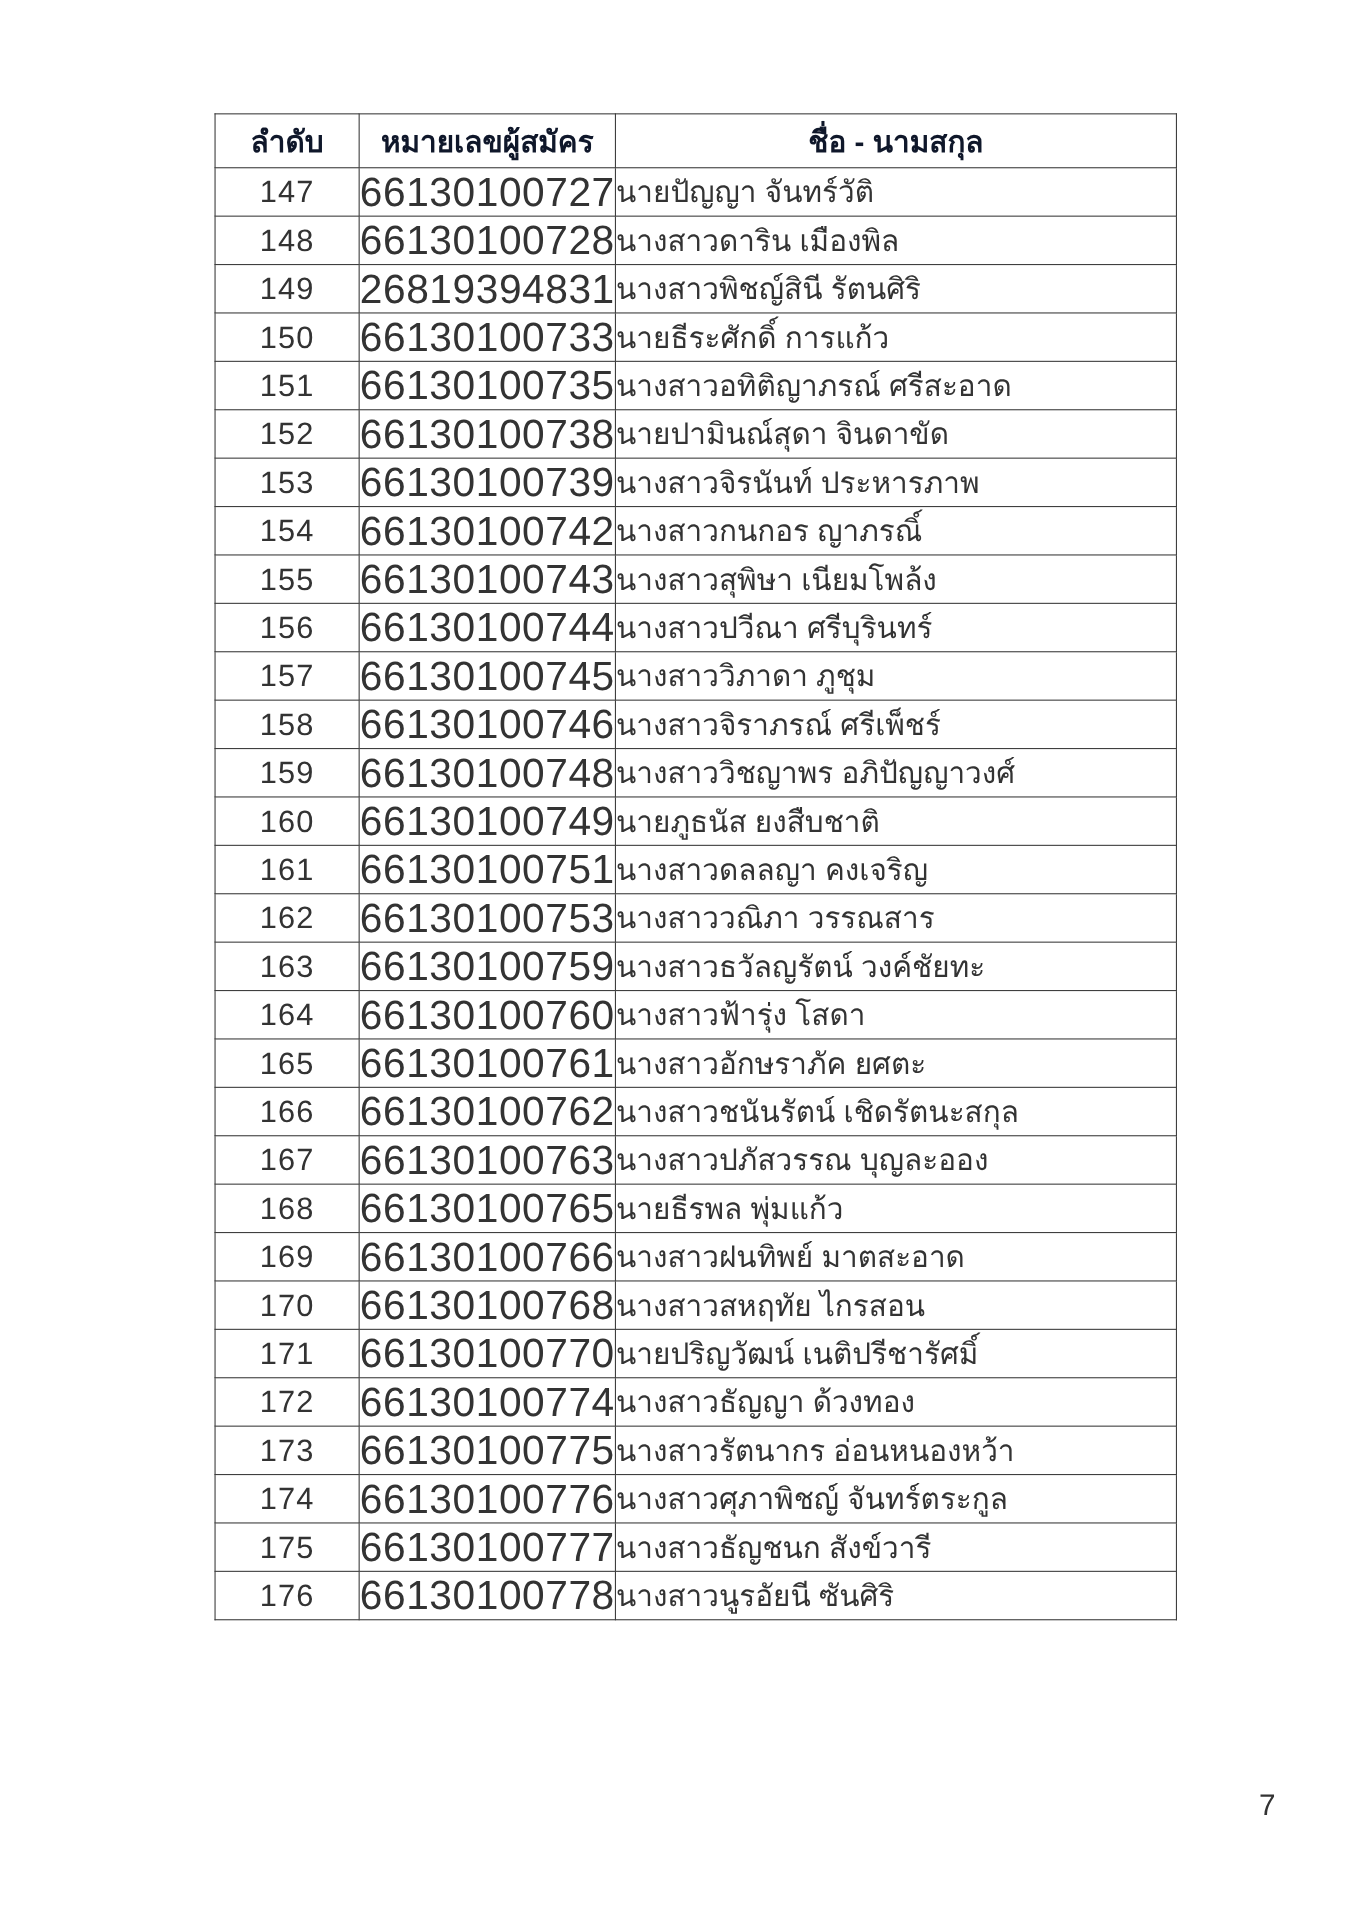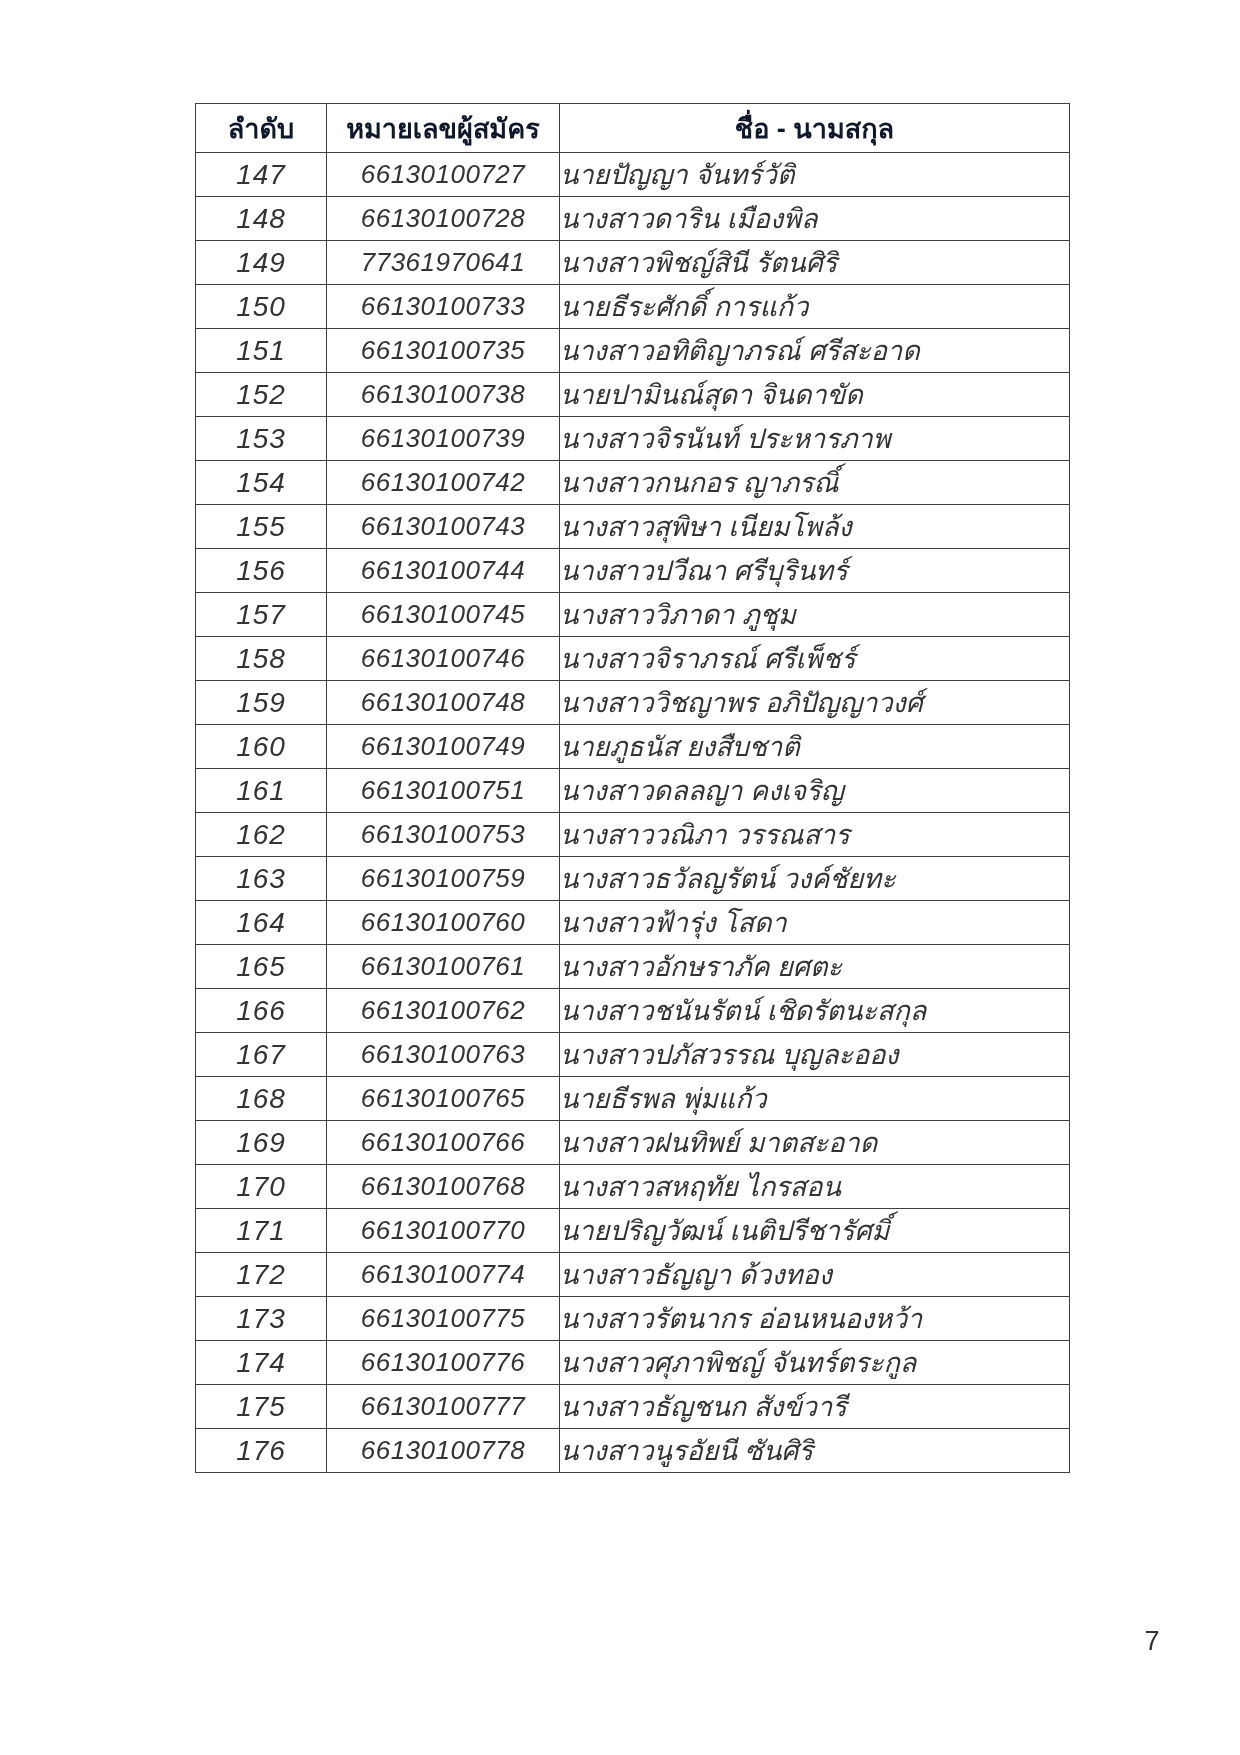--- a/index.html
+++ b/index.html
@@ -28,37 +28,36 @@
     padding: 0;
     vertical-align: middle;
     overflow: hidden;
     white-space: nowrap;
   }
   .doc-table thead tr {
     height: 49px;
   }
   .doc-table tbody tr {
     height: 36px;
-    font-style: italic;
   }
   .col-order  { width: 130px; text-align: center; }
   .col-number { width: 232px; text-align: center; }
   .col-name   { width: 509px; text-align: left; padding-left: 14px; }
   .doc-table th {
     font-size: 27px;
     font-weight: bold;
     color: #0f172a;
     text-align: center;
   }
   .doc-table td {
     font-weight: normal;
     color: #333333;
   }
   td.col-order  { font-size: 28px; letter-spacing: 1px; }
-  td.col-number { font-size: 26px; letter-spacing: 0.5px; }
+  td.col-number { font-size: 37px; letter-spacing: 0.5px; }
   td.col-name   { font-size: 27px; }
   .page-number {
     position: absolute;
     left: 1128px;
     top: 1626px;
     width: 48px;
     text-align: center;
     font-size: 27px;
     color: #333333;
   }
@@ -82,21 +81,21 @@
           <td class="col-number">66130100727</td>
           <td class="col-name">นายปัญญา จันทร์วัติ</td>
         </tr>
         <tr>
           <td class="col-order">148</td>
           <td class="col-number">66130100728</td>
           <td class="col-name">นางสาวดาริน เมืองพิล</td>
         </tr>
         <tr>
           <td class="col-order">149</td>
-          <td class="col-number">77361970641</td>
+          <td class="col-number">26819394831</td>
           <td class="col-name">นางสาวพิชญ์สินี รัตนศิริ</td>
         </tr>
         <tr>
           <td class="col-order">150</td>
           <td class="col-number">66130100733</td>
           <td class="col-name">นายธีระศักดิ์ การแก้ว</td>
         </tr>
         <tr>
           <td class="col-order">151</td>
           <td class="col-number">66130100735</td>

